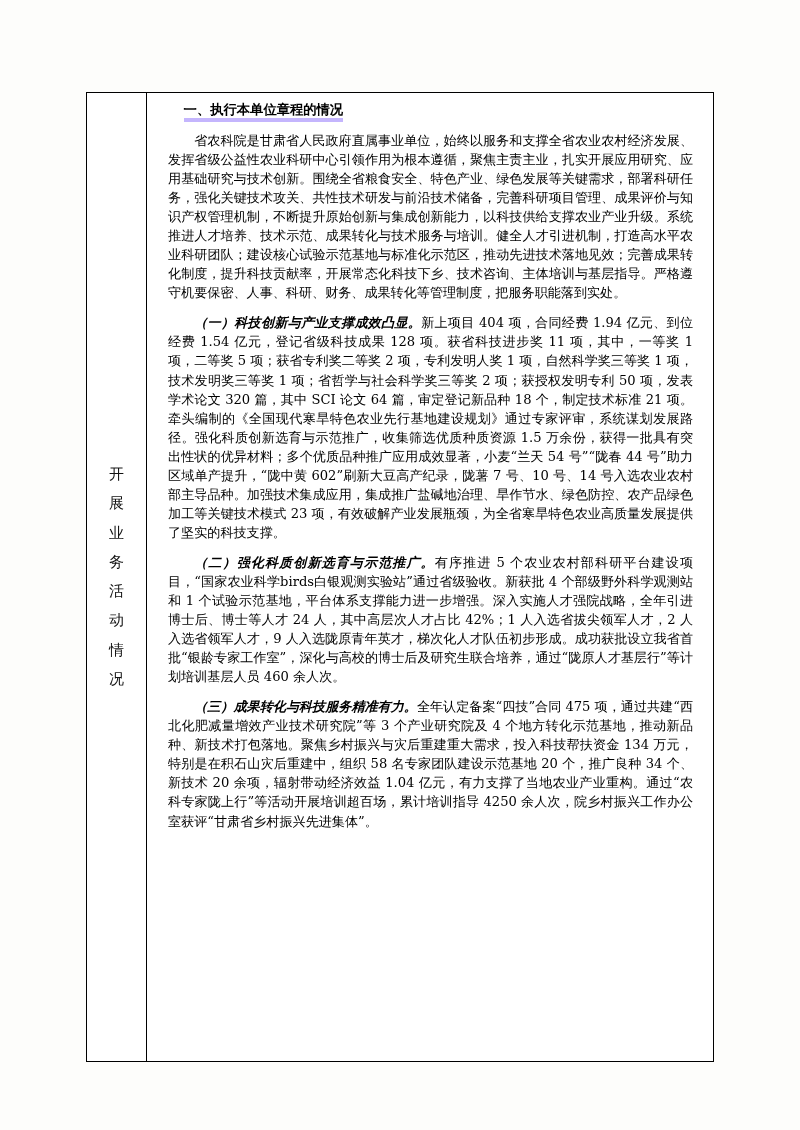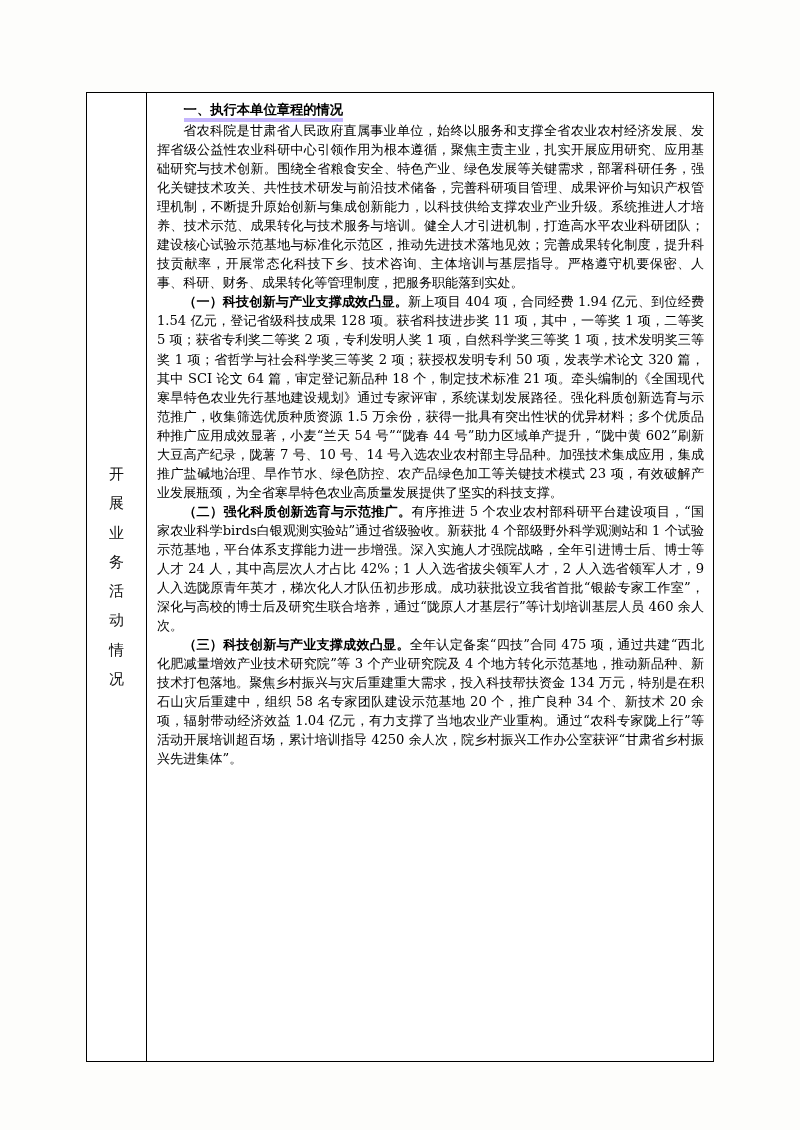--- a/index.html
+++ b/index.html
@@ -75,24 +75,25 @@
     line-height: 1.5;
     margin: 0 0 1px 0;
     position: relative;
   }
   .heading .u {
     border-bottom: 4px solid #c4b5fd;
     padding-bottom: 1px;
   }
   .para {
     text-indent: 2em;
-    margin: 0;
+    margin: 11px;
   }
   .para b {
     font-weight: bold;
+    font-style: italic;
   }
 </style>
 </head>
 <body>
 
 <div class="page">
   <div class="doc-table">
 
     <div class="side-cell">
       <div class="side-label">
@@ -113,18 +114,18 @@
         <span class="u">一、执行本单位章程的情况</span>
       </p>
 
       <p class="blk para">省农科院是甘肃省人民政府直属事业单位，始终以服务和支撑全省农业农村经济发展、发挥省级公益性农业科研中心引领作用为根本遵循，聚焦主责主业，扎实开展应用研究、应用基础研究与技术创新。围绕全省粮食安全、特色产业、绿色发展等关键需求，部署科研任务，强化关键技术攻关、共性技术研发与前沿技术储备，完善科研项目管理、成果评价与知识产权管理机制，不断提升原始创新与集成创新能力，以科技供给支撑农业产业升级。系统推进人才培养、技术示范、成果转化与技术服务与培训。健全人才引进机制，打造高水平农业科研团队；建设核心试验示范基地与标准化示范区，推动先进技术落地见效；完善成果转化制度，提升科技贡献率，开展常态化科技下乡、技术咨询、主体培训与基层指导。严格遵守机要保密、人事、科研、财务、成果转化等管理制度，把服务职能落到实处。</p>
 
 
       <p class="blk para"><b>（一）科技创新与产业支撑成效凸显。</b><span>新上项目 404 项，合同经费 1.94 亿元、到位经费 1.54 亿元，登记省级科技成果 128 项。获省科技进步奖 11 项，其中，一等奖 1 项，二等奖 5 项；获省专利奖二等奖 2 项，专利发明人奖 1 项，自然科学奖三等奖 1 项，技术发明奖三等奖 1 项；省哲学与社会科学奖三等奖 2 项；获授权发明专利 50 项，发表学术论文 320 篇，其中 SCI 论文 64 篇，审定登记新品种 18 个，制定技术标准 21 项。牵头编制的《全国现代寒旱特色农业先行基地建设规划》通过专家评审，系统谋划发展路径。强化科质创新选育与示范推广，收集筛选优质种质资源 1.5 万余份，获得一批具有突出性状的优异材料；多个优质品种推广应用成效显著，小麦“兰天 54 号”“陇春 44 号”助力区域单产提升，“陇中黄 602”刷新大豆高产纪录，陇薯 7 号、10 号、14 号入选农业农村部主导品种。加强技术集成应用，集成推广盐碱地治理、旱作节水、绿色防控、农产品绿色加工等关键技术模式 23 项，有效破解产业发展瓶颈，为全省寒旱特色农业高质量发展提供了坚实的科技支撑。</span></p>
 
       <p class="blk para"><b>（二）强化科质创新选育与示范推广。</b><span>有序推进 5 个农业农村部科研平台建设项目，“国家农业科学birds白银观测实验站”通过省级验收。新获批 4 个部级野外科学观测站和 1 个试验示范基地，平台体系支撑能力进一步增强。深入实施人才强院战略，全年引进博士后、博士等人才 24 人，其中高层次人才占比 42%；1 人入选省拔尖领军人才，2 人入选省领军人才，9 人入选陇原青年英才，梯次化人才队伍初步形成。成功获批设立我省首批“银龄专家工作室”，深化与高校的博士后及研究生联合培养，通过“陇原人才基层行”等计划培训基层人员 460 余人次。</span></p>
 
-      <p class="blk para"><b>（三）科技创新与产业支撑成效凸显。</b><span>全年认定备案“四技”合同 475 项，通过共建“西北化肥减量增效产业技术研究院”等 3 个产业研究院及 4 个地方转化示范基地，推动新品种、新技术打包落地。聚焦乡村振兴与灾后重建重大需求，投入科技帮扶资金 134 万元，特别是在积石山灾后重建中，组织 58 名专家团队建设示范基地 20 个，推广良种 34 个、新技术 20 余项，辐射带动经济效益 1.04 亿元，有力支撑了当地农业产业重构。通过“农科专家陇上行”等活动开展培训超百场，累计培训指导 4250 余人次，院乡村振兴工作办公室获评“甘肃省乡村振兴先进集体”。</span></p>
+      <p class="blk para"><b>（三）成果转化与科技服务精准有力。</b><span>全年认定备案“四技”合同 475 项，通过共建“西北化肥减量增效产业技术研究院”等 3 个产业研究院及 4 个地方转化示范基地，推动新品种、新技术打包落地。聚焦乡村振兴与灾后重建重大需求，投入科技帮扶资金 134 万元，特别是在积石山灾后重建中，组织 58 名专家团队建设示范基地 20 个，推广良种 34 个、新技术 20 余项，辐射带动经济效益 1.04 亿元，有力支撑了当地农业产业重构。通过“农科专家陇上行”等活动开展培训超百场，累计培训指导 4250 余人次，院乡村振兴工作办公室获评“甘肃省乡村振兴先进集体”。</span></p>
 
 
     </div>
   </div>
 </div>
 
 </body></html>

